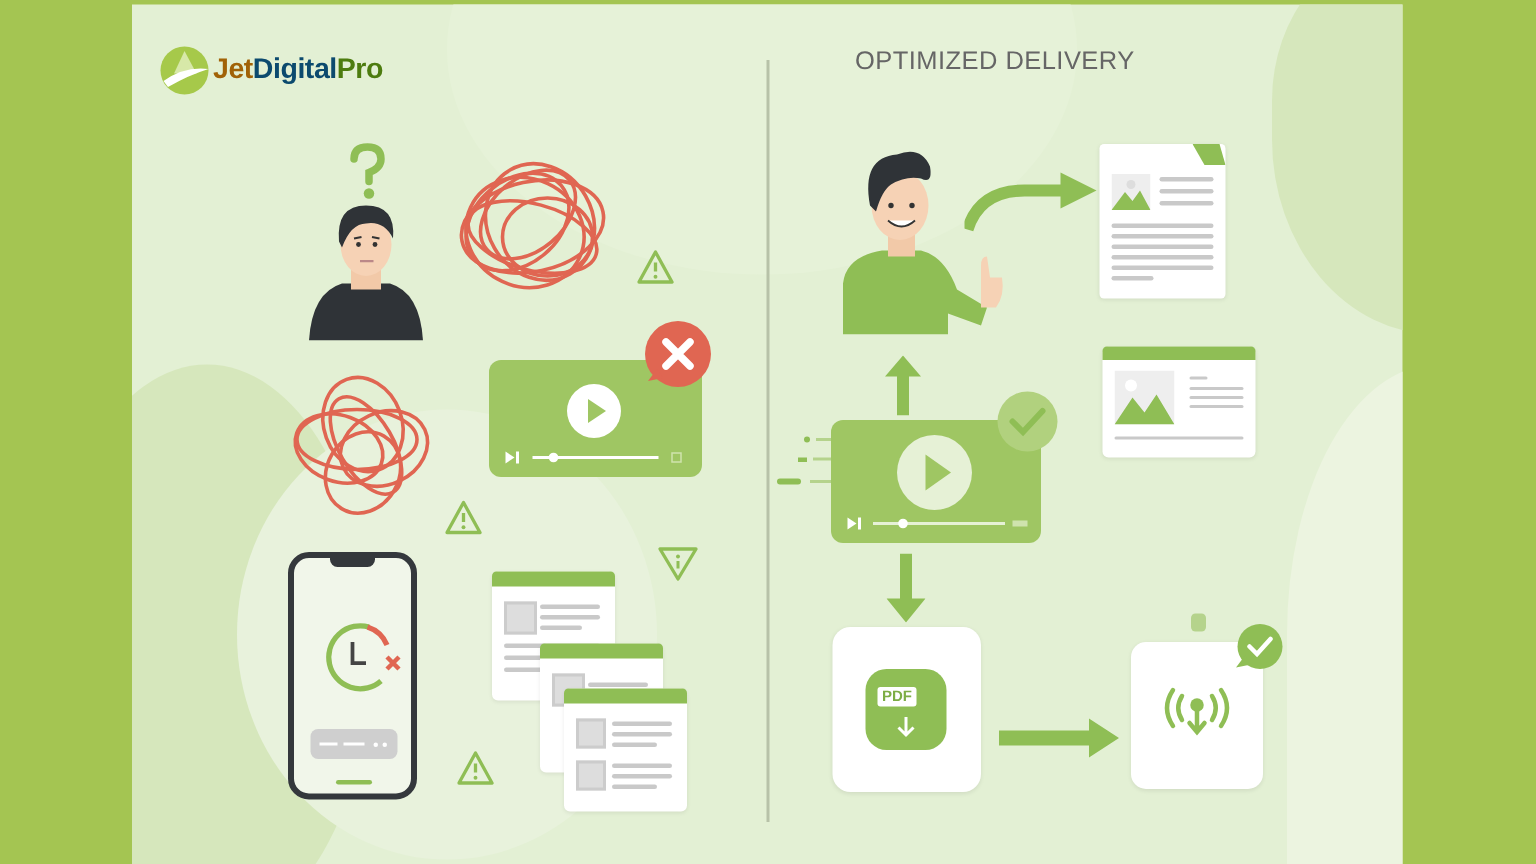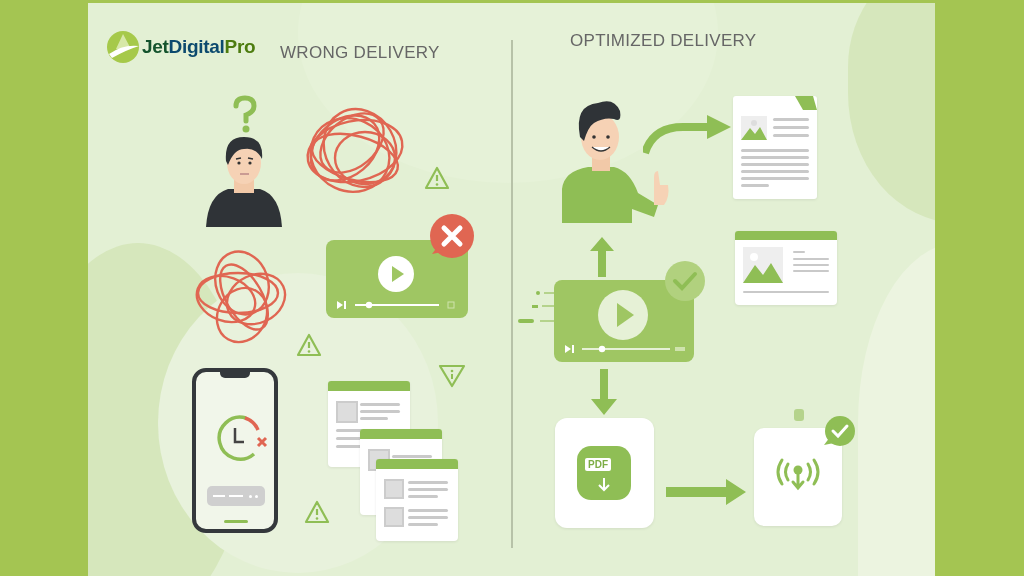--- a/index.html
+++ b/index.html
@@ -38,26 +38,25 @@
   <div class="blob" style="left:770px;top:240px;width:200px;height:360px;background:#ecf4e0;border-radius:50% 0 0 0;"></div>
   <div class="blob" style="left:-60px;top:240px;width:220px;height:380px;background:#d6e7bc;border-radius:50%;"></div>
   <div class="blob" style="left:70px;top:270px;width:280px;height:300px;background:#e8f2dc;border-radius:50%;"></div>
 
   <div class="abs logo">
     <svg width="34" height="34" viewBox="0 0 34 34">
       <circle cx="17" cy="17" r="16" fill="#a6c94a"></circle>
       <path d="M17 4 L25 19 L10 19 Z" fill="#d7e8a8"></path>
       <path d="M3 24 Q17 14 33 16 Q20 20 6 28 Z" fill="#fff"></path>
     </svg>
-    <span class="logo-text" style="color:#14532d">Jet</span>
+    <span class="logo-text" style="color:#a16207">Jet</span>
       <span class="logo-text" style="color:#0c4a6e;margin-left:-2px">Digital</span>
       <span class="logo-text" style="color:#4d7c0f;margin-left:-2px">Pro</span>
   </div>
 
-  <div class="abs heading" style="left:192px;top:40px">WRONG DELIVERY</div>
   <div class="abs heading" style="left:482px;top:28px">OPTIMIZED DELIVERY</div>
 
   <div class="abs divider"></div>
 
   <svg class="abs" style="left:142px;top:92px" width="30" height="40" viewBox="0 0 30 40">
     <path d="M6 11 Q6 3 15 3 Q24 3 24 11 Q24 17 16 20 L16 26" fill="none" stroke="#8fbe55" stroke-width="5" stroke-linecap="round"></path>
     <circle cx="16" cy="34" r="3.5" fill="#8fbe55"></circle>
   </svg>
 
   <svg class="abs" style="left:116px;top:128px" width="80" height="96" viewBox="0 0 80 96">

